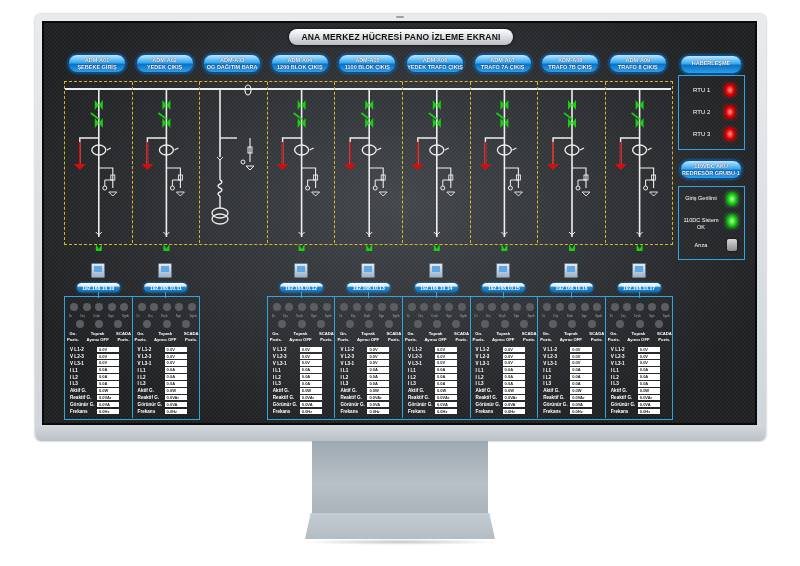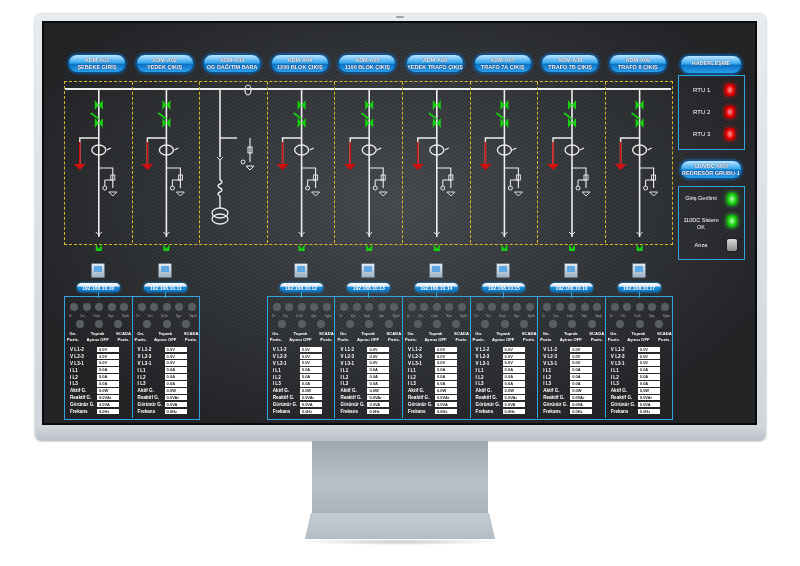--- a/index.html
+++ b/index.html
@@ -62,20 +62,21 @@
 
 <div class="monitor"></div>
 <div class="camera"></div>
 <div class="chin"></div>
 <div class="neck"></div>
 <div class="foot"></div>
 <div class="shadow"></div>
 
 <div class="screen">
 
+  <div class="title">ANA MERKEZ HÜCRESİ PANO İZLEME EKRANI</div>
 
   <div id="pills">
       <div class="pill" style="left: 24px; top: 31px; width: 58px;">
         <span>ADM-A01</span>
         <span>ŞEBEKE GİRİŞ</span>
       </div>
       <div class="pill" style="left: 91.6px; top: 31px; width: 58px;">
         <span>ADM-A02</span>
         <span>YEDEK ÇIKIŞ</span>
       </div>

